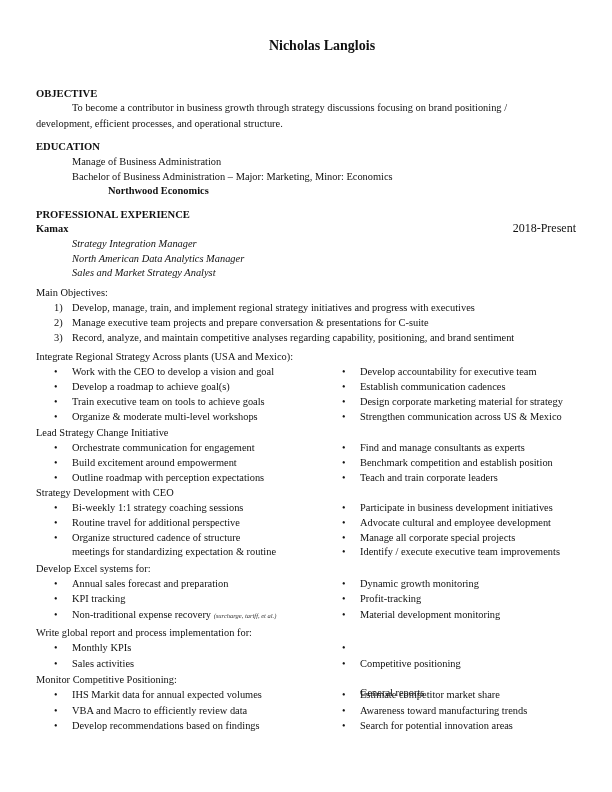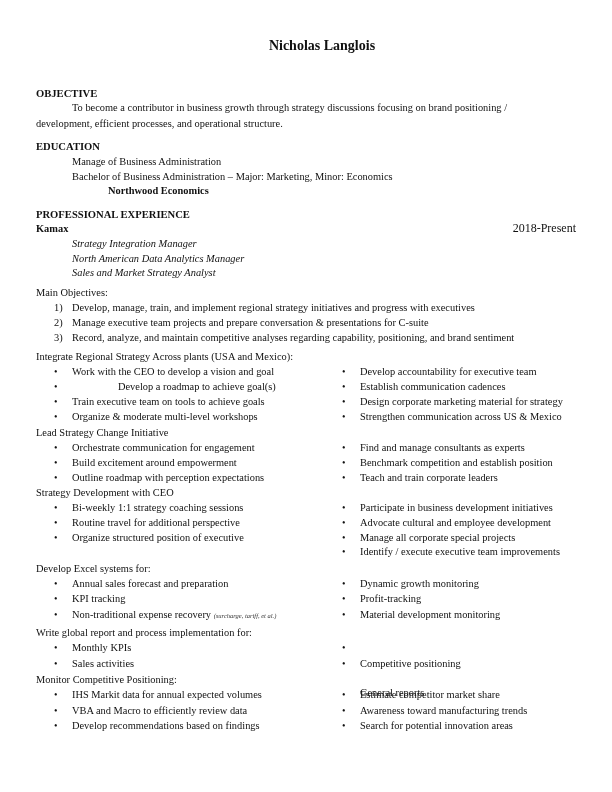--- a/index.html
+++ b/index.html
@@ -44,21 +44,21 @@
   <div class="ln" style="left:72px;top:301px;">Develop, manage, train, and implement regional strategy initiatives and progress with executives</div>
   <div class="ln" style="left:54px;top:316px;">2)</div>
   <div class="ln" style="left:72px;top:316px;">Manage executive team projects and prepare conversation &amp; presentations for C-suite</div>
   <div class="ln" style="left:54px;top:331px;">3)</div>
   <div class="ln" style="left:72px;top:331px;">Record, analyze, and maintain competitive analyses regarding capability, positioning, and brand sentiment</div>
 
   <div class="ln" style="left:36px;top:350px;">Integrate Regional Strategy Across plants (USA and Mexico):</div>
   <div class="bullet" style="left:54px;top:365px;">•</div>
   <div class="ln" style="left:72px;top:365px;">Work with the CEO to develop a vision and goal</div>
   <div class="bullet" style="left:54px;top:380px;">•</div>
-  <div class="ln" style="left:72px;top:380px;margin-left:46px;">Develop a roadmap to achieve goal(s)</div>
+  <div class="ln" style="left:72px;top:380px;">Develop a roadmap to achieve goal(s)</div>
   <div class="bullet" style="left:54px;top:395px;">•</div>
   <div class="ln" style="left:72px;top:395px;">Train executive team on tools to achieve goals</div>
   <div class="bullet" style="left:54px;top:410px;">•</div>
   <div class="ln" style="left:72px;top:410px;">Organize &amp; moderate multi-level workshops</div>
   <div class="bullet" style="left:342px;top:365px;">•</div>
   <div class="ln" style="left:360px;top:365px;">Develop accountability for executive team</div>
   <div class="bullet" style="left:342px;top:380px;">•</div>
   <div class="ln" style="left:360px;top:380px;">Establish communication cadences</div>
   <div class="bullet" style="left:342px;top:395px;">•</div>
   <div class="ln" style="left:360px;top:395px;">Design corporate marketing material for strategy</div>
@@ -78,21 +78,22 @@
   <div class="ln" style="left:360px;top:456px;">Benchmark competition and establish position</div>
   <div class="bullet" style="left:342px;top:471px;">•</div>
   <div class="ln" style="left:360px;top:471px;">Teach and train corporate leaders</div>
 
   <div class="ln" style="left:36px;top:486px;">Strategy Development with CEO</div>
   <div class="bullet" style="left:54px;top:501px;">•</div>
   <div class="ln" style="left:72px;top:501px;">Bi-weekly 1:1 strategy coaching sessions</div>
   <div class="bullet" style="left:54px;top:516px;">•</div>
   <div class="ln" style="left:72px;top:516px;">Routine travel for additional perspective</div>
   <div class="bullet" style="left:54px;top:531px;">•</div>
-  <div class="ln" style="left:72px;top:531px;">Organize structured position of executive</div>
+  <div class="ln" style="left:72px;top:531px;">Organize structured cadence of structure</div>
+  <div class="ln" style="left:72px;top:545px;">meetings for standardizing expectation &amp; routine</div>
   <div class="bullet" style="left:342px;top:501px;">•</div>
   <div class="ln" style="left:360px;top:501px;">Participate in business development initiatives</div>
   <div class="bullet" style="left:342px;top:516px;">•</div>
   <div class="ln" style="left:360px;top:516px;">Advocate cultural and employee development</div>
   <div class="bullet" style="left:342px;top:531px;">•</div>
   <div class="ln" style="left:360px;top:531px;">Manage all corporate special projects</div>
   <div class="bullet" style="left:342px;top:545px;">•</div>
   <div class="ln" style="left:360px;top:545px;">Identify / execute executive team improvements</div>
 
   <div class="ln" style="left:36px;top:562px;">Develop Excel systems for:</div>

